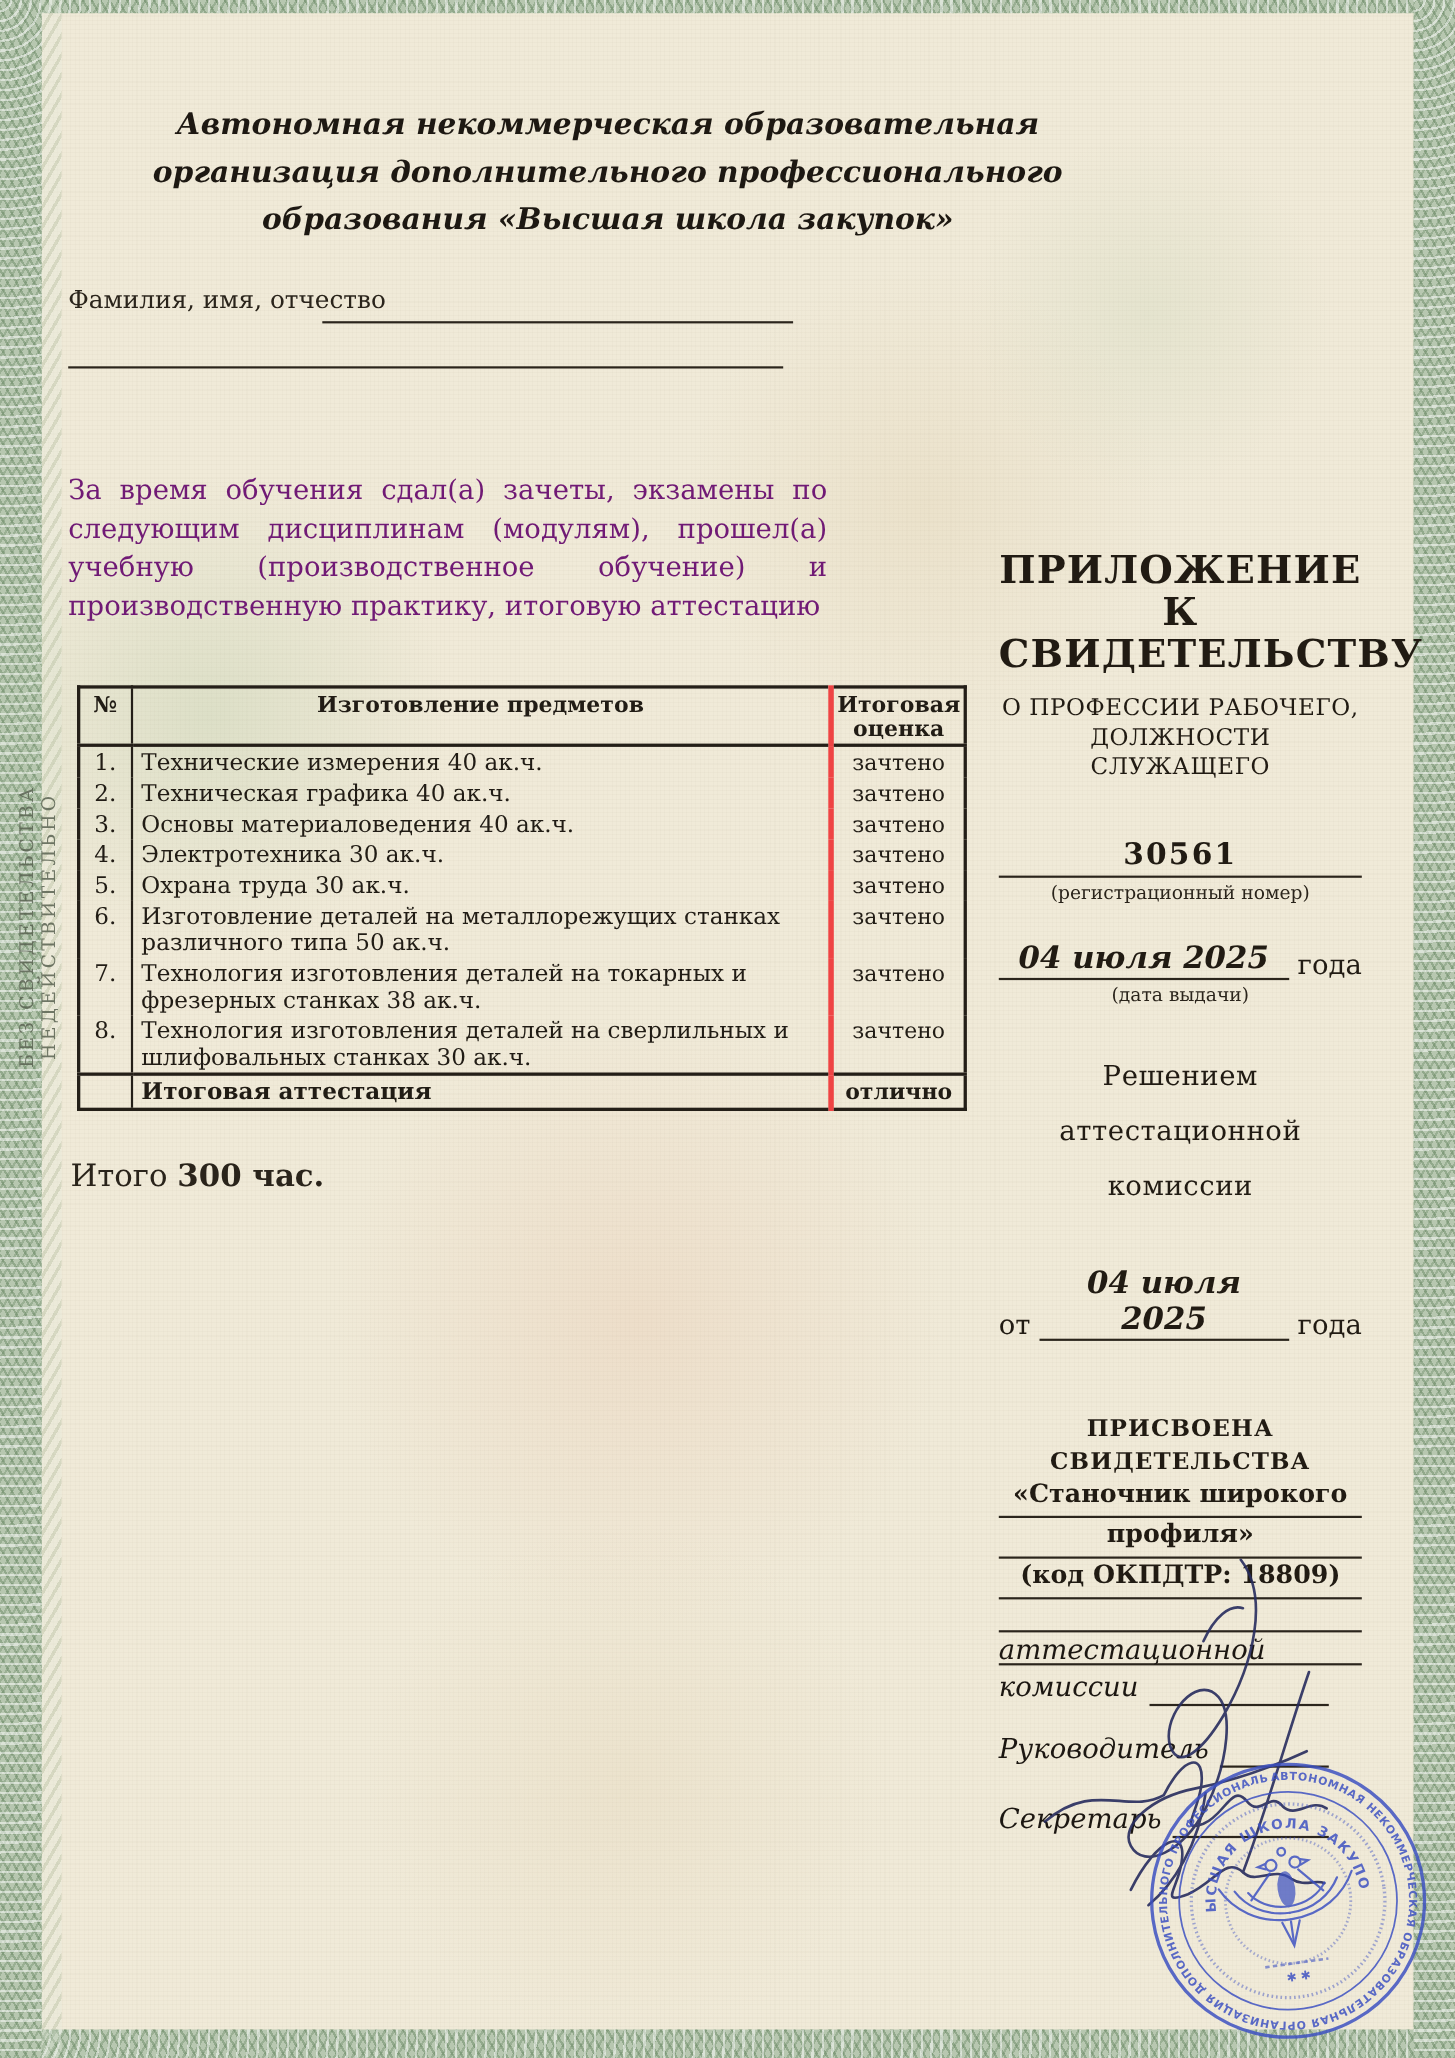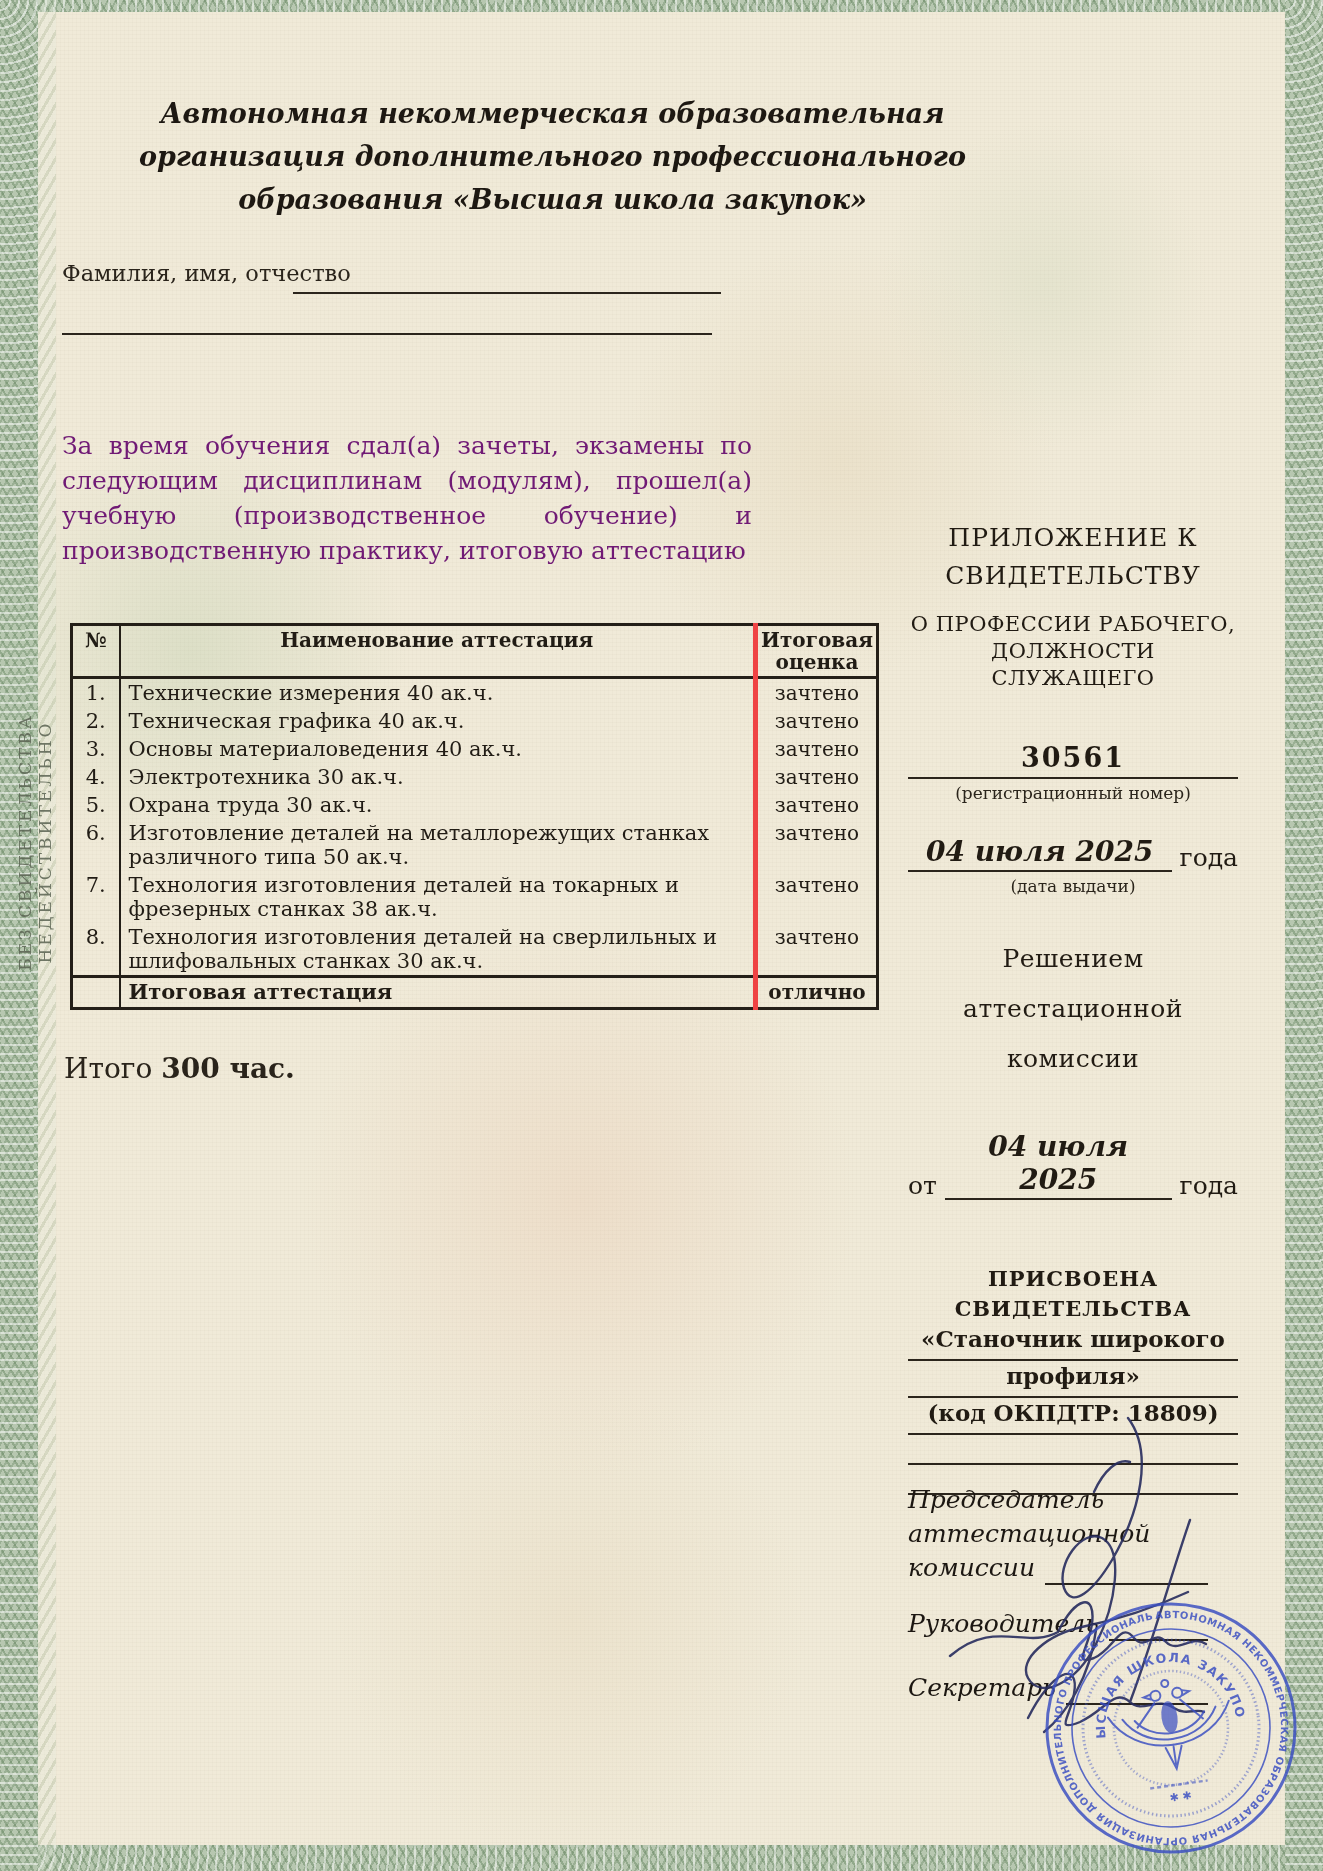--- a/index.html
+++ b/index.html
@@ -62,21 +62,21 @@
   .subjects thead th{border-bottom:3px solid #241f18;font-size:20px;font-weight:bold;
     text-align:center;padding:3px 2px;line-height:22px;}
   .subjects th:first-child,.subjects td:first-child{border-right:2px solid #241f18;text-align:center;padding-left:2px;padding-right:2px;}
   .subjects th:last-child,.subjects td:last-child{border-left:5px solid #ef4444;text-align:center;font-size:20px;}
   .subjects tr.final td{border-top:3px solid #241f18;font-weight:bold;padding-top:2px;padding-bottom:3px;}
   
   .total{position:absolute;left:64px;top:1052px;font-size:28px;}
   .total b{font-weight:bold;}
   
   .right-col{position:absolute;left:908px;top:500px;width:330px;text-align:center;color:#211b13;}
-  .rc-title{font-size:25px;font-weight:normal;line-height:38px;letter-spacing:1px;margin-top:19px;}
+  .rc-title{font-size:35px;font-weight:bold;line-height:38px;letter-spacing:1px;}
   .rc-subtitle{margin-top:16px;font-size:21px;line-height:27px;letter-spacing:.5px;}
   .rc-reg{margin-top:50px;}
   .rc-reg .num{display:block;font-size:27px;font-weight:bold;letter-spacing:2px;
     border-bottom:2px solid #2b251c;padding-bottom:4px;}
   .caption{font-size:17px;margin-top:4px;color:#2a241b;}
   .date-row{margin-top:32px;display:flex;align-items:flex-end;gap:8px;font-size:25px;}
   .date-row .underlined{flex:1;border-bottom:2px solid #2b251c;text-align:center;
     font-size:28px;font-weight:bold;font-style:italic;padding-bottom:2px;}
   .rc-decision{margin-top:38px;font-size:25px;line-height:50px;letter-spacing:.5px;}
   .from-row{margin-top:46px;display:flex;align-items:flex-end;gap:8px;font-size:25px;}
@@ -124,21 +124,21 @@
 
   <table class="subjects">
     <colgroup>
         <col class="c-num">
         <col class="c-sub">
         <col class="c-gr">
       </colgroup>
     <thead>
       <tr>
         <th>№</th>
-        <th>Наименование аттестация</th>
+        <th>Изготовление предметов</th>
         <th>Итоговая оценка</th>
       </tr>
     </thead>
     <tbody>
       <tr>
         <td>1.</td>
         <td>Технические измерения 40 ак.ч.</td>
         <td>зачтено</td>
       </tr>
       <tr>
@@ -221,21 +221,20 @@
       <div>СВИДЕТЕЛЬСТВА</div>
     </div>
     <div class="qline">«Станочник широкого</div>
     <div class="qline">профиля»</div>
     <div class="qline">(код ОКПДТР: 18809)</div>
     <div class="qblank"></div>
     <div class="qblank"></div>
   </div>
 
   <div class="sign-block">
-    <div>Председатель</div>
     <div>аттестационной</div>
     <div class="sign-row">
       <span>комиссии</span>
       <span class="line"></span>
     </div>
     <div class="sign-row sign-head">
       <span>Руководитель</span>
       <span class="line"></span>
     </div>
     <div class="sign-row sign-sec">

